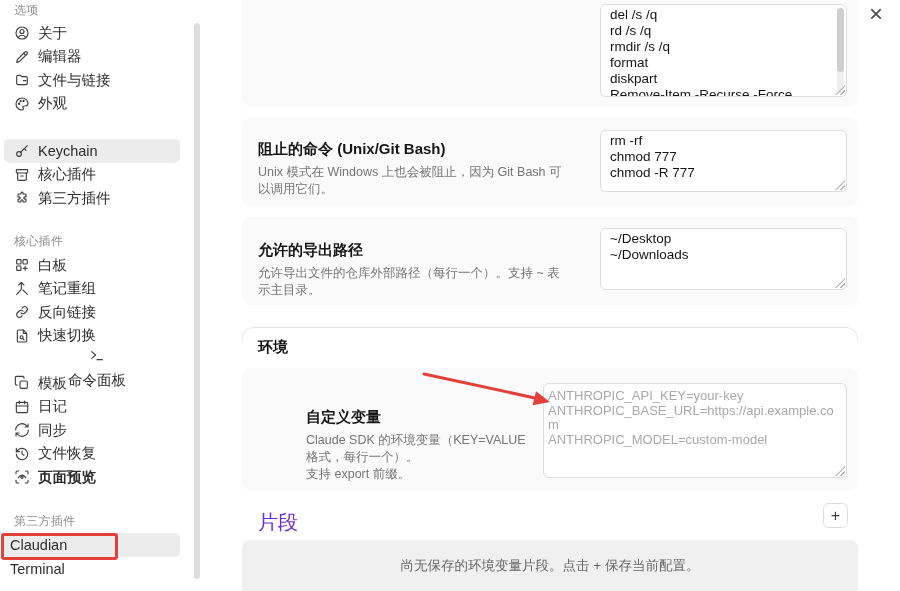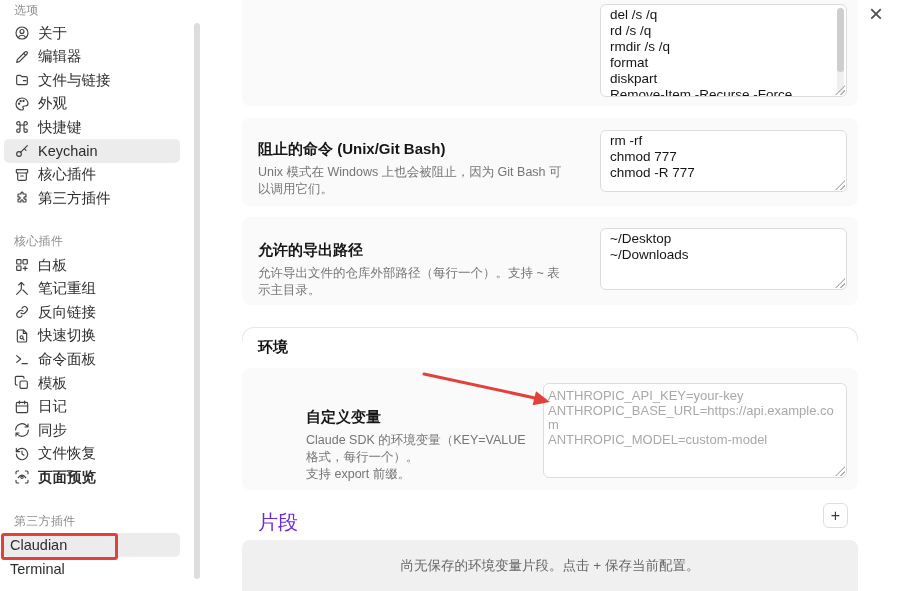--- a/index.html
+++ b/index.html
@@ -118,28 +118,20 @@
       <span class="icn">
         <svg viewBox="0 0 24 24" fill="none" stroke="currentColor" stroke-width="1.7" stroke-linecap="round" stroke-linejoin="round">
           <path d="M12 3a9 9 0 1 0 0 18c1.5 0 2.1-.9 2.1-2 0-1.3-1-1.6-1-2.6 0-1 .8-1.4 2-1.4h1.9a4 4 0 0 0 4-4C21 6.6 17 3 12 3z"></path>
           <circle cx="7.6" cy="11.5" r=".9"></circle>
           <circle cx="10" cy="7.7" r=".9"></circle>
           <circle cx="14.3" cy="7.5" r=".9"></circle>
         </svg>
       </span>
       <span>外观</span>
     </div>
-    <div class="sb-item" style="top: 115.4px;">
-      <span class="icn">
-        <svg viewBox="0 0 24 24" fill="none" stroke="currentColor" stroke-width="1.7" stroke-linecap="round" stroke-linejoin="round">
-          <path d="M9 9V6.5A2.5 2.5 0 1 0 6.5 9H9zm0 0v6m0-6h6m-6 6H6.5A2.5 2.5 0 1 0 9 17.5V15zm6-6h2.5A2.5 2.5 0 1 0 15 6.5V9zm0 0v6m0 0h2.5a2.5 2.5 0 1 1-2.5 2.5V15z"></path>
-        </svg>
-      </span>
-      <span>快捷键</span>
-    </div>
     <div class="sb-item selected" style="top: 139px;">
       <span class="icn">
         <svg viewBox="0 0 24 24" fill="none" stroke="currentColor" stroke-width="1.7" stroke-linecap="round" stroke-linejoin="round">
           <circle cx="7.5" cy="16.5" r="3.5"></circle>
           <path d="M10.2 13.8L20 4m-4.5 4.5L18 11"></path>
         </svg>
       </span>
       <span>Keychain</span>
     </div>
     <div class="sb-item" style="top: 162.6px;">
@@ -195,21 +187,21 @@
       <span class="icn">
         <svg viewBox="0 0 24 24" fill="none" stroke="currentColor" stroke-width="1.7" stroke-linecap="round" stroke-linejoin="round">
           <path d="M14 3H7a2 2 0 0 0-2 2v14a2 2 0 0 0 2 2h10a2 2 0 0 0 2-2V8l-5-5z"></path>
           <path d="M14 3v5h5"></path>
           <circle cx="11.3" cy="14" r="2.3"></circle>
           <path d="M13 15.7l2.1 2.1"></path>
         </svg>
       </span>
       <span>快速切换</span>
     </div>
-    <div class="sb-item" style="top: 347.4px;">
+    <div class="sb-item" style="top: 347.4px; flex-direction: column;">
       <span class="icn">
         <svg viewBox="0 0 24 24" fill="none" stroke="currentColor" stroke-width="1.7" stroke-linecap="round" stroke-linejoin="round">
           <path d="M4 17l6-5-6-5"></path>
           <path d="M12 19h8"></path>
         </svg>
       </span>
       <span>命令面板</span>
     </div>
     <div class="sb-item" style="top: 371px;">
       <span class="icn">

